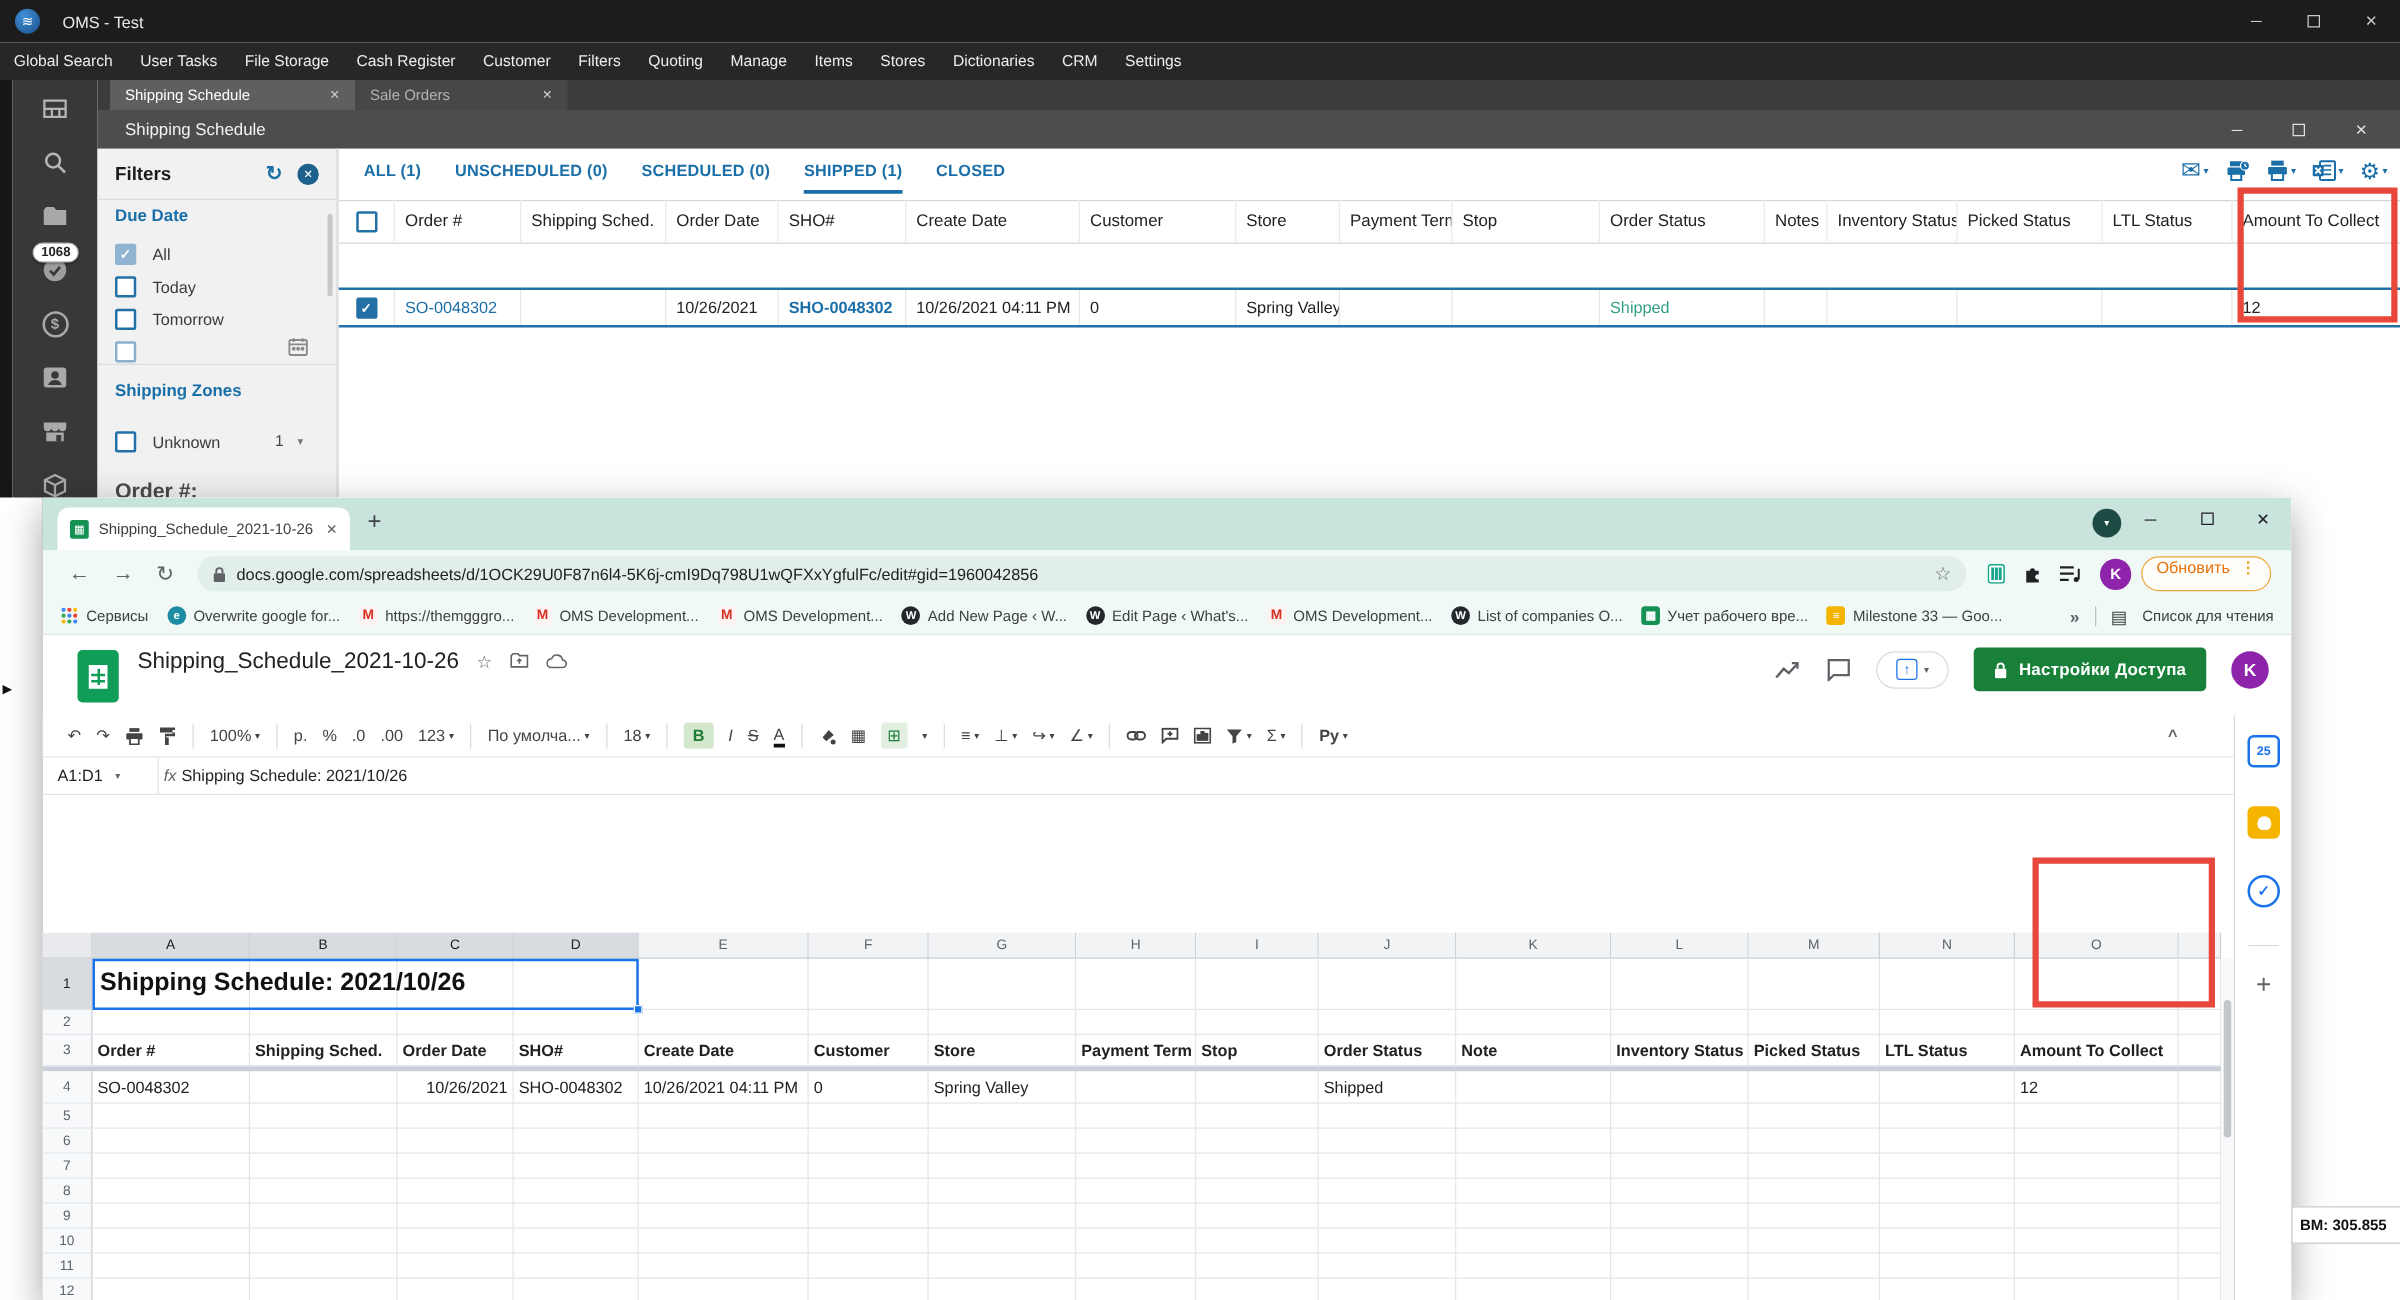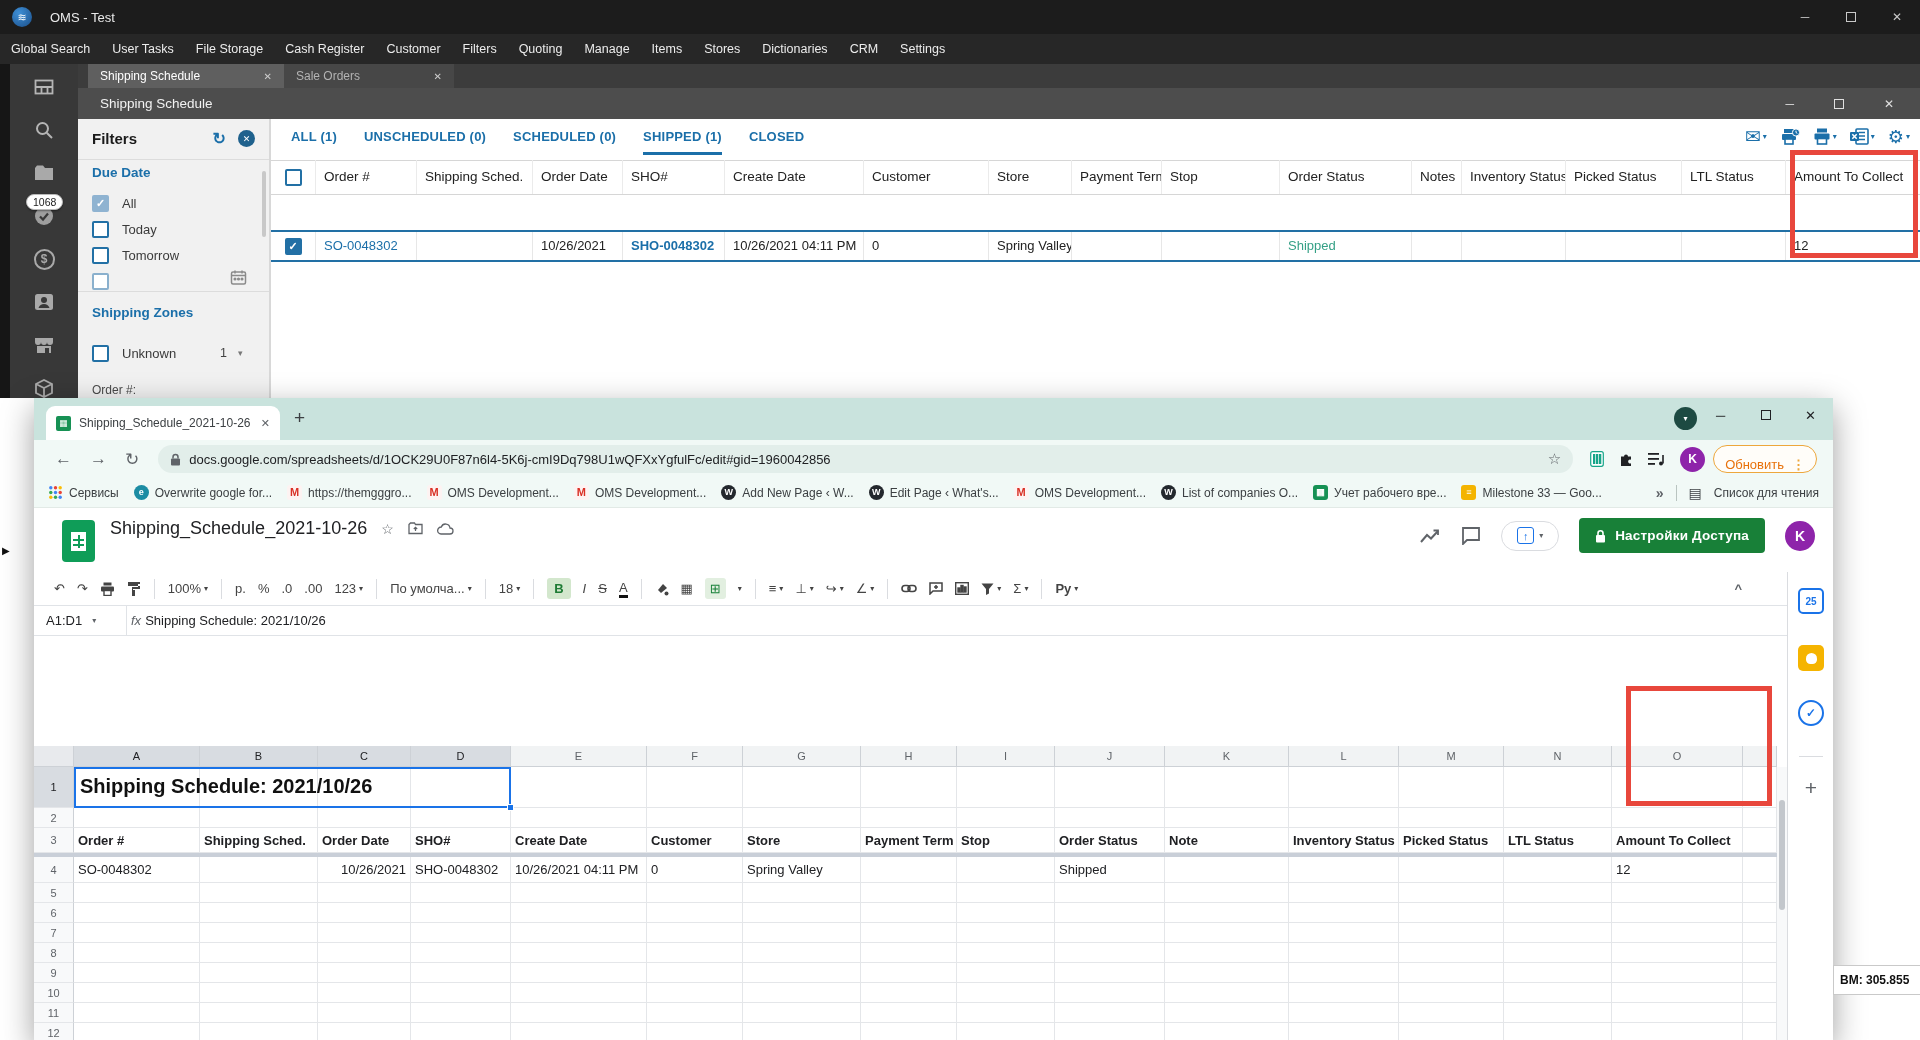--- a/index.html
+++ b/index.html
@@ -26,21 +26,21 @@
   .oms-innerbar{left:78px;top:88px;width:1842px;height:31px;background:#4d4d4d;display:flex;align-items:center;z-index:1}
   .oms-innerbar .t{margin-left:22px;color:#f2f2f2;font-size:13.5px}
   .inner-ctrls{margin-left:auto;display:flex;gap:40px;margin-right:26px;align-items:center}
   .inner-ctrls span{color:#e0e0e0;font-size:12px}
   .box-glyph2{width:10px;height:10px;border:1.5px solid #e0e0e0}
 
   .oms-sidebar-strip{left:0;top:64px;width:10px;height:976px;background:#161616;z-index:1}
   .oms-sidebar{left:10px;top:64px;width:68px;height:976px;background:#383838;z-index:1}
   .sb-ico{position:absolute;left:23px;width:22px;height:22px;color:#b5b5b5;display:flex;align-items:center;justify-content:center}
   .sb-badge{position:absolute;left:16px;top:130px;background:#fff;border:1px solid #b9b9b9;border-radius:9px;
-    font-size:10.5px;font-weight:normal;color:#222;padding:1px 6px;z-index:3;box-shadow:0 1px 2px rgba(0,0,0,.4)}
+    font-size:10.5px;font-weight:bold;color:#222;padding:1px 6px;z-index:3;box-shadow:0 1px 2px rgba(0,0,0,.4)}
   .dollar-ico{width:21px;height:21px;border:2.2px solid #a9a9a9;border-radius:50%;color:#a9a9a9;
     font-size:12px;font-weight:bold;display:flex;align-items:center;justify-content:center}
 
   .oms-filters{left:78px;top:119px;width:192px;height:279px;background:#f1f1f1;z-index:1;overflow:hidden;border-right:1px solid #d8d8d8}
   .flt-title-row{position:absolute;left:0;top:10px;width:100%;display:flex;align-items:center}
   .flt-title{margin-left:14px;font-size:15px;font-weight:bold;color:#1b1b1b}
   .flt-refresh{margin-left:auto;color:#1b6fa9;font-size:16px;font-weight:bold}
   .flt-close{margin:0 14px 0 12px;width:17px;height:17px;border-radius:50%;background:#1f618d;color:#fff;font-size:9px;
     display:flex;align-items:center;justify-content:center}
   .flt-div{position:absolute;left:0;width:100%;height:1px;background:#dcdcdc}
@@ -48,21 +48,21 @@
   .flt-row{position:absolute;left:14px;display:flex;align-items:center;gap:13px;height:20px}
   .cb{width:17px;height:17px;border:2px solid #2270a5;border-radius:2px;background:#fff;flex:none;
     display:flex;align-items:center;justify-content:center;color:#fff;font-size:11px;font-weight:bold}
   .cb.soft{background:#8fb3d1;border-color:#8fb3d1}
   .cb.checked{background:#2270a5}
   .cb.light{border-color:#8ab0cd}
   .flt-label{font-size:13px;color:#3a3a3a}
   .flt-scroll{position:absolute;right:3px;top:52px;width:4px;height:66px;background:#c8c8c8;border-radius:2px}
   .zone-count{position:absolute;left:142px;font-size:12.5px;color:#444}
   .zone-caret{position:absolute;left:160px;font-size:9px;color:#777}
-  .order-label{position:absolute;left:14px;top:264px;font-size:12px;font-weight:normal;color:#4a4a4a}
+  .order-label{position:absolute;left:14px;top:264px;font-size:17px;font-weight:bold;color:#4a4a4a}
 
   .oms-main{left:270px;top:119px;width:1650px;height:279px;background:#fff;z-index:1;border-left:1px solid #d8d8d8}
   .status-tabs{position:absolute;left:20px;top:10px;display:flex;gap:27px}
   .status-tab{font-size:13px;font-weight:bold;color:#1b6fa9;letter-spacing:.2px;padding-bottom:8px}
   .status-tab.active{border-bottom:3px solid #1b6fa9}
   .main-div{position:absolute;left:0;top:41px;width:100%;height:1px;background:#d6d6d6}
   .action-icons{position:absolute;right:10px;top:8px;display:flex;align-items:center;gap:13px;color:#1b6fa9}
   .ai{display:flex;align-items:center;gap:2px}
   .ai .caret{font-size:8px;color:#1b6fa9}
   .env{font-size:19px;line-height:1}
@@ -108,21 +108,21 @@
   .c-ctrl{width:45px;display:flex;align-items:center;justify-content:center;color:#202124;font-size:13px}
   .box-glyph3{width:10px;height:10px;border:1.2px solid #202124}
   .c-navbar{position:absolute;left:0;top:42px;width:100%;height:38px;background:#f1f9f6;display:flex;align-items:center;padding:0 12px}
   .nav-ico{color:#5f6368;font-size:17px;margin:0 9px}
   .c-address{flex:1;height:28px;background:#e2eeea;border-radius:14px;margin:0 10px;display:flex;align-items:center;padding:0 12px;overflow:hidden}
   .c-url{font-size:13px;color:#202124;margin-left:8px;white-space:nowrap;overflow:hidden;flex:1}
   .c-star{color:#5f6368;font-size:15px;margin-left:8px}
   .ext{margin:0 7px;display:flex;align-items:center}
   .c-avatar{width:25px;height:25px;border-radius:50%;background:#8e24aa;color:#fff;font-size:12px;font-weight:bold;
     display:flex;align-items:center;justify-content:center;margin:0 8px}
-  .c-update{height:28px;border:1.5px solid #eda73c;border-radius:14px;display:flex;align-items:flex-end;gap:8px;
+  .c-update{height:28px;border:1.5px solid #eda73c;border-radius:14px;display:flex;align-items:flex-start;gap:8px;
     padding:0 11px;color:#e8710a;font-size:13px;background:#fffdf9;margin-right:4px}
   .c-update .dots{color:#eda73c;font-size:13px;font-weight:bold}
   .c-bookmarks{position:absolute;left:0;top:80px;width:100%;height:30px;background:#f1f9f6;display:flex;align-items:center;
     padding:0 14px;gap:15px;border-bottom:1px solid #e2eae6}
   .bm-item{display:flex;align-items:center;gap:6px;font-size:12px;color:#3c4043;white-space:nowrap}
   .fv{width:15px;height:15px;border-radius:3px;flex:none;display:flex;align-items:center;justify-content:center;
     font-size:9px;font-weight:bold;line-height:1}
   .fv-teal{background:#1c8ca3;border-radius:50%;color:#fff}
   .fv-red{background:#fdf3f2;color:#d93025;font-size:11px}
   .fv-wp{background:#23282d;border-radius:50%;color:#fff}

